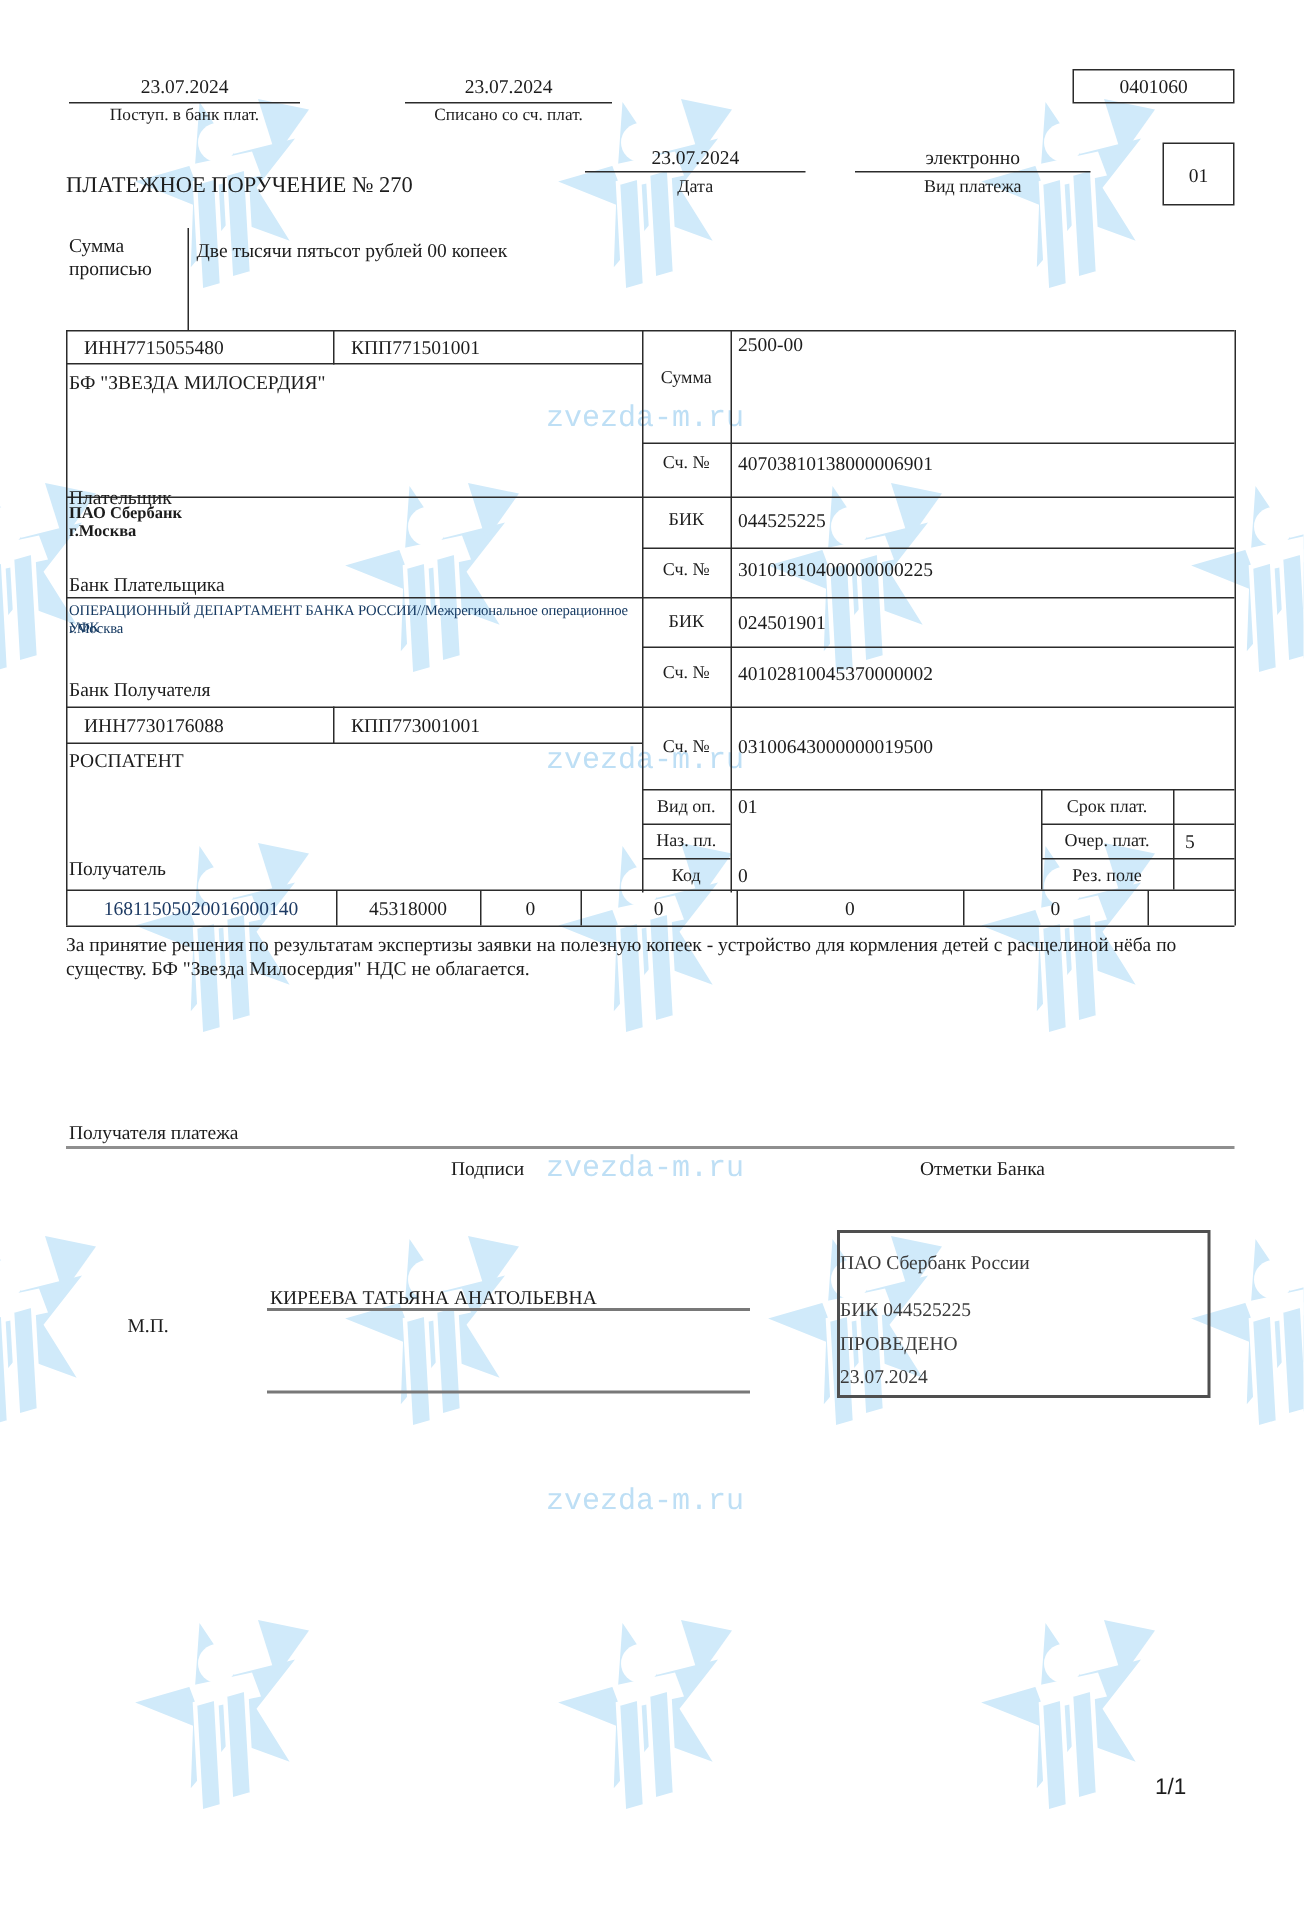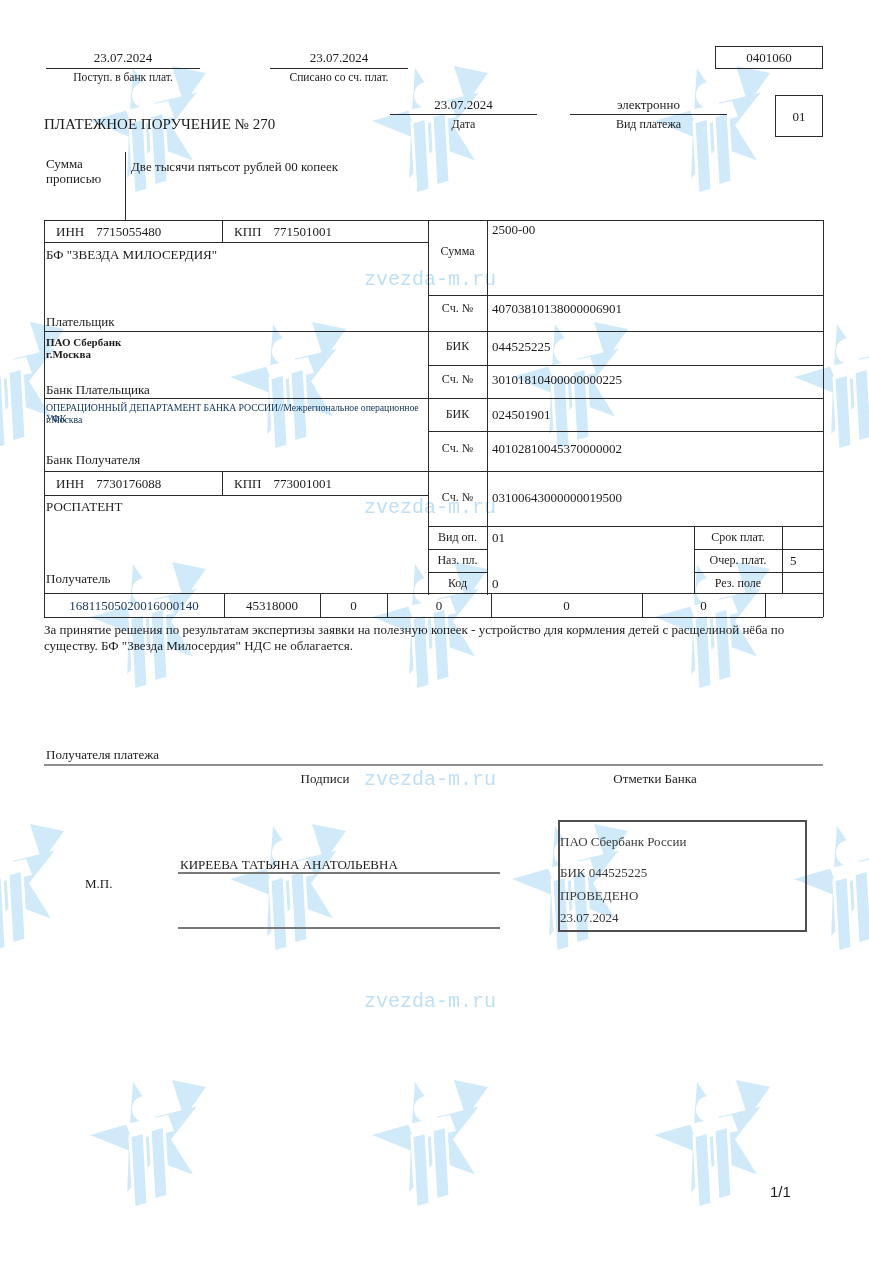--- a/index.html
+++ b/index.html
@@ -28,21 +28,21 @@
   .wmtext{
     position:absolute;left:430px;transform:translateX(-50%);
     font-family:Liberation Mono, monospace;
     font-size:20px;color:#bedff5;white-space:nowrap;
   }
   .box{position:absolute;border:1.5px solid #2b2b2b;display:flex;align-items:center;justify-content:center;}
   .stamp{position:absolute;left:558px;top:820px;width:245px;height:108px;border:2px solid #4f4f4f;}
   .stamp div{position:absolute;width:100%;text-align:left;font-size:13px;color:#3a3a3a;}
   .sigline{position:absolute;height:2px;background:#787878;}
   .thickline{position:absolute;height:2px;background:#8f8f8f;}
-  .pair{position:absolute;display:flex;gap:12px;font-size:13px;}
+  .pair{position:absolute;display:flex;font-size:13px;}
   .cellval{position:absolute;top:598px;text-align:center;font-size:13px;}
 </style>
 </head>
 <body>
 
 <svg width="0" height="0" style="position:absolute">
   <defs>
     <g id="starlogo">
       <polygon fill="#d0eafa" points="45,6 68.2,40.5 108.7,30.4 83,63.2 105.1,98.5 66,84.2 39.2,116.2 40.7,74.5 2.1,59 42.1,47.5"></polygon>
       <circle cx="57" cy="33" r="13" fill="#ffffff"></circle>
@@ -175,21 +175,21 @@
 
 <div class="pair" style="left:56px;top:224px">
   <span>ИНН</span>
   <span>7715055480</span>
 </div>
 <div class="pair" style="left:234px;top:224px">
   <span>КПП</span>
   <span>771501001</span>
 </div>
 <div class="abs t13" style="left:46px;top:247px">БФ "ЗВЕЗДА МИЛОСЕРДИЯ"</div>
-<div class="abs t13" style="left:46px;top:314px">Плательщик</div>
+<div class="abs t13" style="left:46px;top:324px">Плательщик</div>
 
 <div class="labelcol" style="top:244px">Сумма</div>
 <div class="abs t13" style="left:492px;top:222px">2500-00</div>
 
 <div class="labelcol" style="top:301px">Сч. №</div>
 <div class="abs t13" style="left:492px;top:301px">40703810138000006901</div>
 
 <div class="abs smallbank" style="left:46px;top:336px">ПАО Сбербанк</div>
 <div class="abs smallbank" style="left:46px;top:348px">г.Москва</div>
 <div class="abs t13" style="left:46px;top:382px">Банк Плательщика</div>

